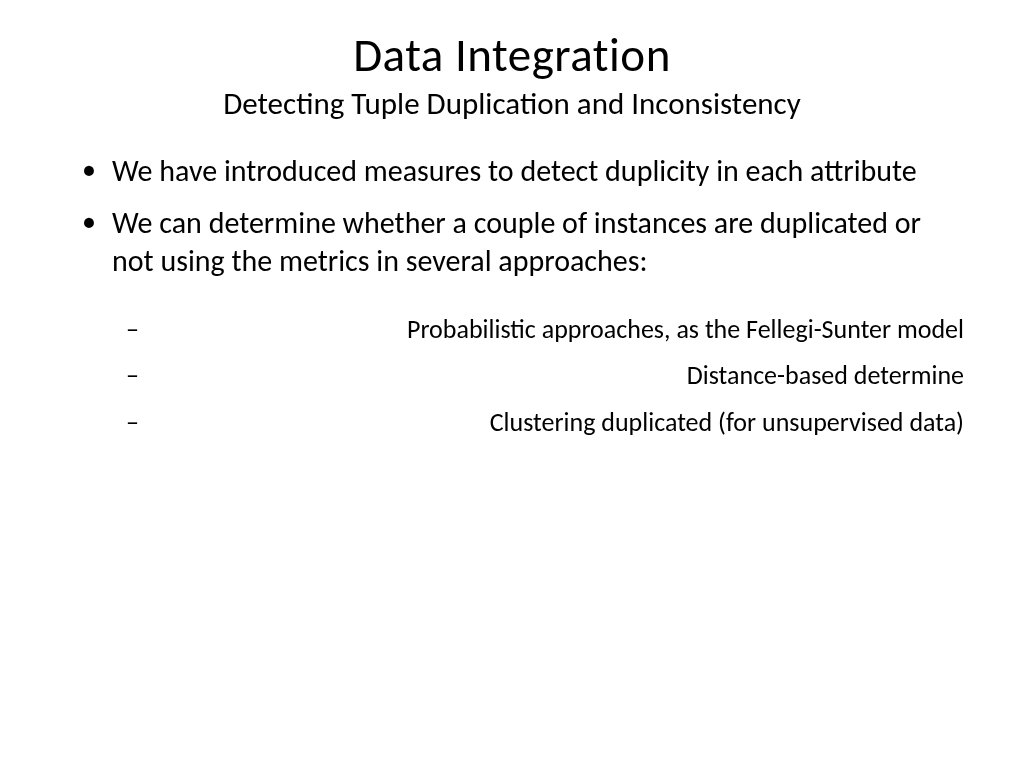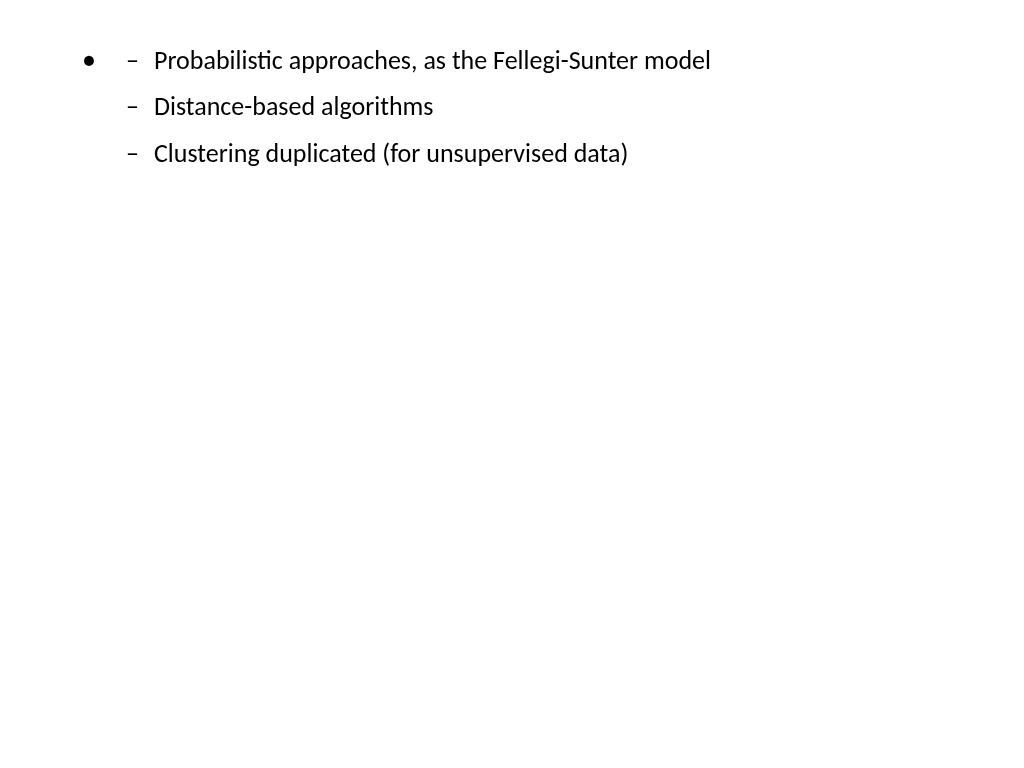--- a/index.html
+++ b/index.html
@@ -50,50 +50,59 @@
     }
     ul.main-list > li::before {
       content: "•";
       position: absolute;
       left: 12px;
       top: 0;
       font-size: 28px;
     }
     ul.sub-list {
       list-style: none;
-      margin-top: 12px;
+      margin-top: 30px;
+      text-align: right;
     }
     ul.sub-list > li {
       position: relative;
       padding-left: 42px;
       font-size: 26px;
       line-height: 1.4;
       margin-bottom: 10px;
     }
     ul.sub-list > li::before {
       content: "–";
       position: absolute;
       left: 14px;
       top: 0;
       font-size: 26px;
     }
   </style>
 </head>
 <body>
 
 <div class="slide">
+  <div class="title-block">
+    <div class="title">Data Integration</div>
+    <div class="subtitle">Detecting Tuple Duplication and Inconsistency</div>
+  </div>
   <div class="content">
     <ul class="main-list">
       <li>
+        <span>We have introduced measures to detect duplicity in each attribute</span>
+      </li>
+      <li>
+        <span>We can determine whether a couple of instances are duplicated or not using the metrics in several approaches:</span>
         <ul class="sub-list">
           <li>
             <span>Probabilistic approaches, as the Fellegi-Sunter model</span>
           </li>
           <li>
-            <span>Distance-based algorithms</span>
+            <span>Distance-based determine</span>
           </li>
           <li>
             <span>Clustering duplicated (for unsupervised data)</span>
           </li>
         </ul>
       </li>
     </ul>
   </div>
 </div>
 

